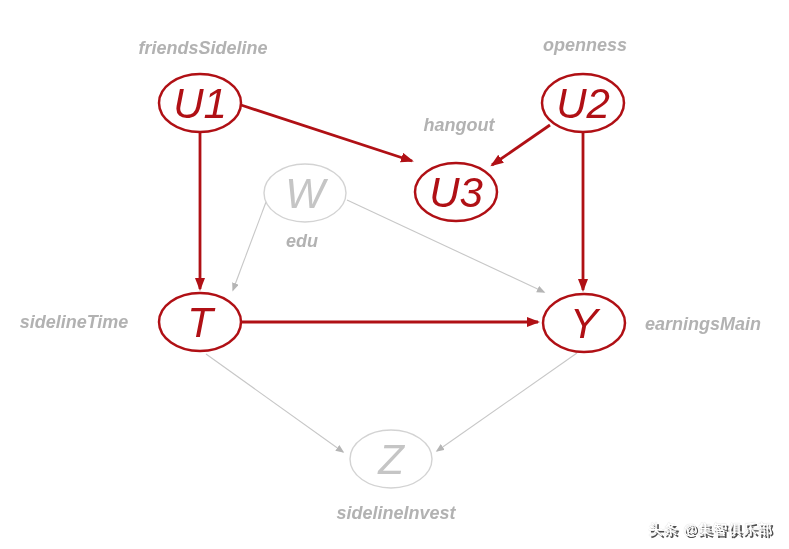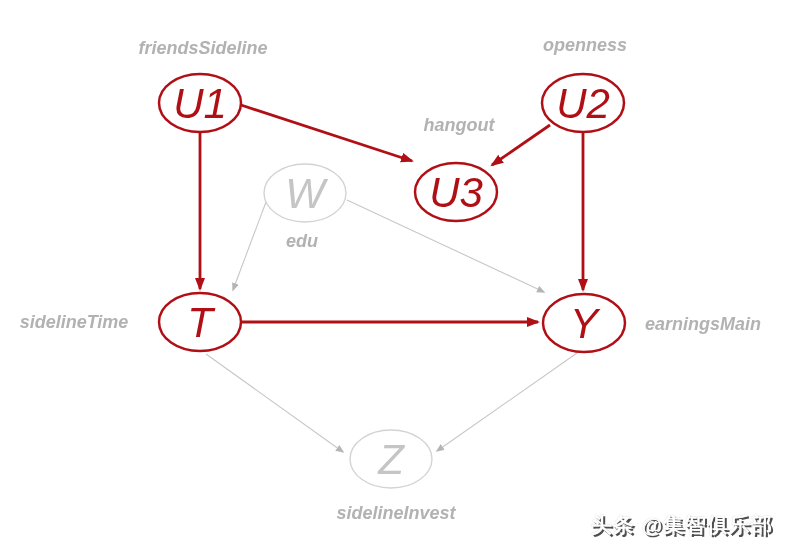--- a/index.html
+++ b/index.html
@@ -16,21 +16,21 @@
   .ellipse-red  { fill:#ffffff; stroke:#b01015; stroke-width:2.5; }
   .ellipse-gray { fill:#ffffff; stroke:#d3d3d3; stroke-width:1.4; }
 
   .node-text-red  { fill:#b01015; font-style:italic; font-size:42px; text-anchor:middle; }
   .node-text-gray { fill:#c5c5c5; font-style:italic; font-size:42px; text-anchor:middle; }
 
   .var-label { fill:#b2b2b2; font-style:italic; font-weight:bold; font-size:18px; text-anchor:middle; }
 
   .watermark {
     position:absolute; right:16px; bottom:10px;
-    font-size:21px; font-weight:bold; color:#ffffff;
+    font-size:14px; font-weight:bold; color:#ffffff;
     text-shadow: 2px 2px 0 #4d4d4d, 0 0 1px #c4c4c4;
     letter-spacing:1px; white-space:nowrap;
     font-family:"Liberation Sans", sans-serif;
   }
 </style>
 </head>
 <body>
 
 <div class="canvas">
   <svg width="789" height="549" viewBox="0 0 789 549">

